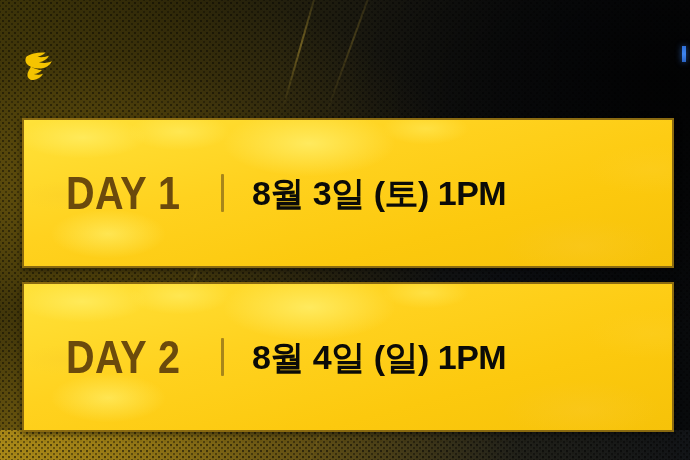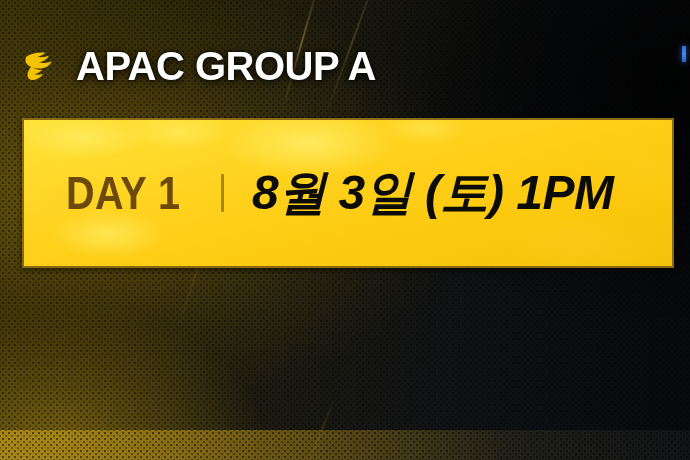--- a/index.html
+++ b/index.html
@@ -138,26 +138,25 @@
   .divider {
     width:3px; height:38px;
     background:#a8861a;
     margin-left:22px;
     margin-right:28px;
     flex:0 0 auto;
     border-radius:1px;
   }
 
   .date-text {
-    font-size:48px; font-weight:bold;
+    font-size:34px; font-weight:bold;
     color:#0b0b08;
     letter-spacing:-0.5px;
     white-space:nowrap;
     line-height:1;
-    font-style:italic;
   }
 </style>
 </head>
 <body>
 
 <div id="poster">
 
   <div class="halftone"></div>
   <div class="vignette"></div>
 
@@ -173,25 +172,31 @@
 
   <div class="header">
     <span>
       <svg class="logo-mark" viewBox="0 0 44 44" aria-hidden="true">
         <g fill="#f5c400">
           <path d="M8.5 12.5 C13 9.5 20 8 27.5 8.5 C25 11 22.5 12.2 19.5 12.8 C23 13.6 27 13.2 31 11.8 C29 15.5 25.5 17.6 21 18.2 C25 19.4 29.5 19 34 17.2 C32 21.4 28 23.8 23 24.4 C18.5 25 14 24 10.5 21.5 C7.5 19.3 6.5 15.8 8.5 12.5 Z"></path>
           <path d="M13 22.5 C16 24.8 20 26 24 26 C22 28.4 19 29.8 15.8 30 C18.6 31 21.8 30.9 25 29.8 C23 33.4 19.6 35.6 15.6 36 C13.6 36.2 11.8 35.6 10.6 34.2 C8.6 31.8 9.4 27.8 12 24.4 Z"></path>
         </g>
       </svg>
     </span>
-    <div class="title">APAC GROUP A</div>
   </div>
 
   <div class="banner" id="banner-day1">
     <div class="banner-inner">
       <div class="day-label">DAY 1</div>
       <div class="divider"></div>
       <div class="date-text">8월 3일 (토) 1PM</div>
     </div>
   </div>
 
+  <div class="banner" id="banner-day2">
+    <div class="banner-inner">
+      <div class="day-label">DAY 2</div>
+      <div class="divider"></div>
+      <div class="date-text">8월 4일 (일) 1PM</div>
+    </div>
+  </div>
 
 </div>
 
 </body></html>

